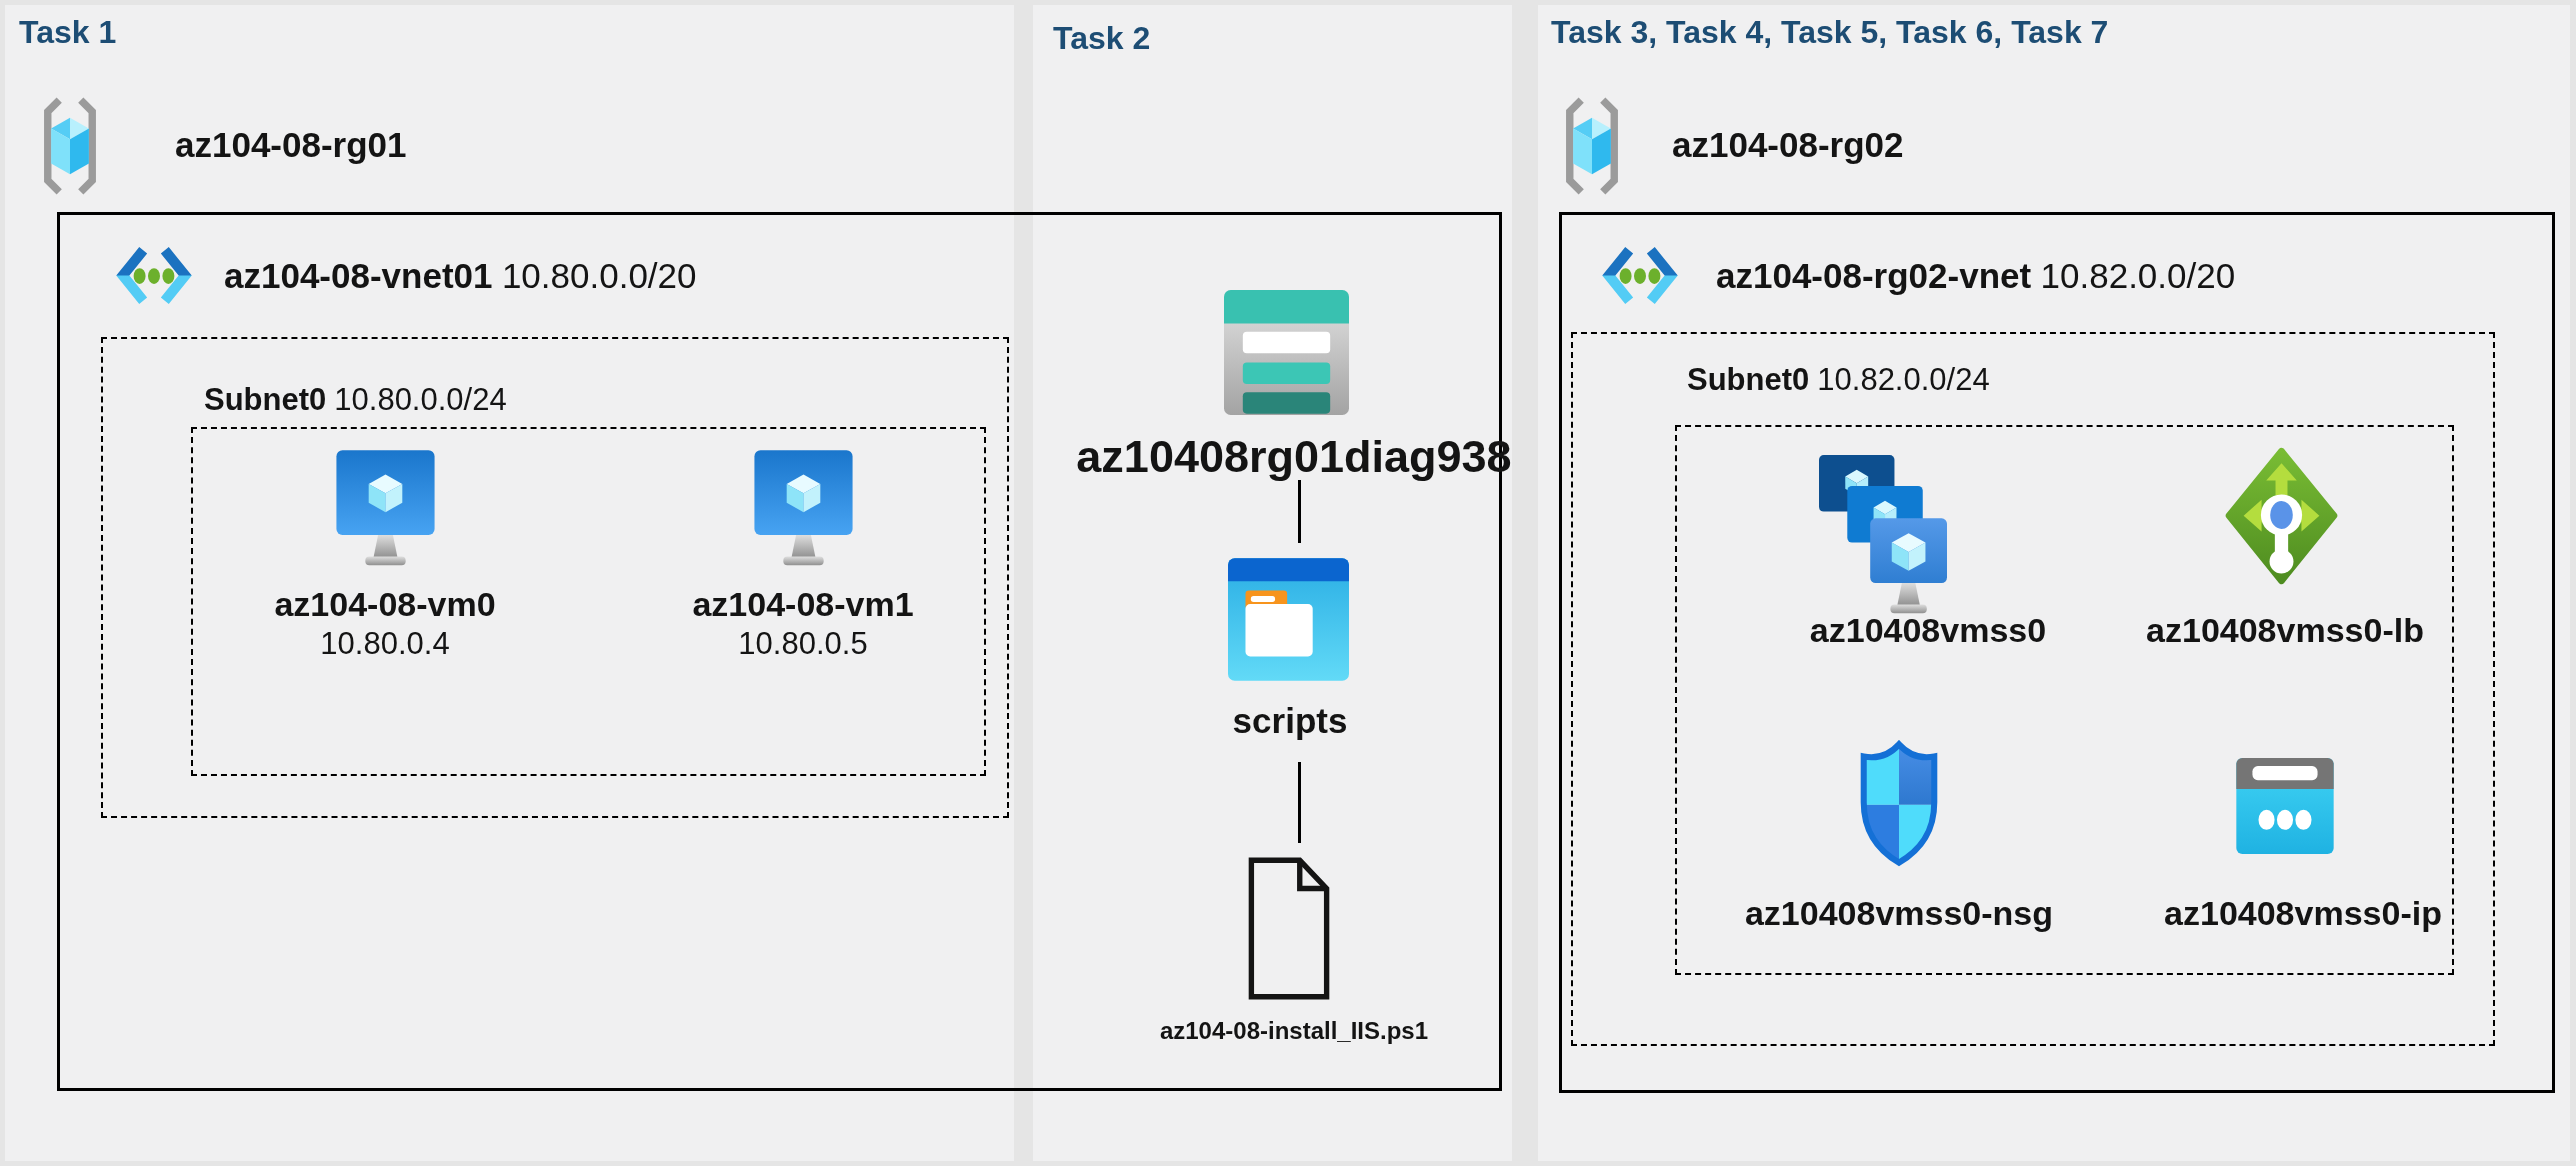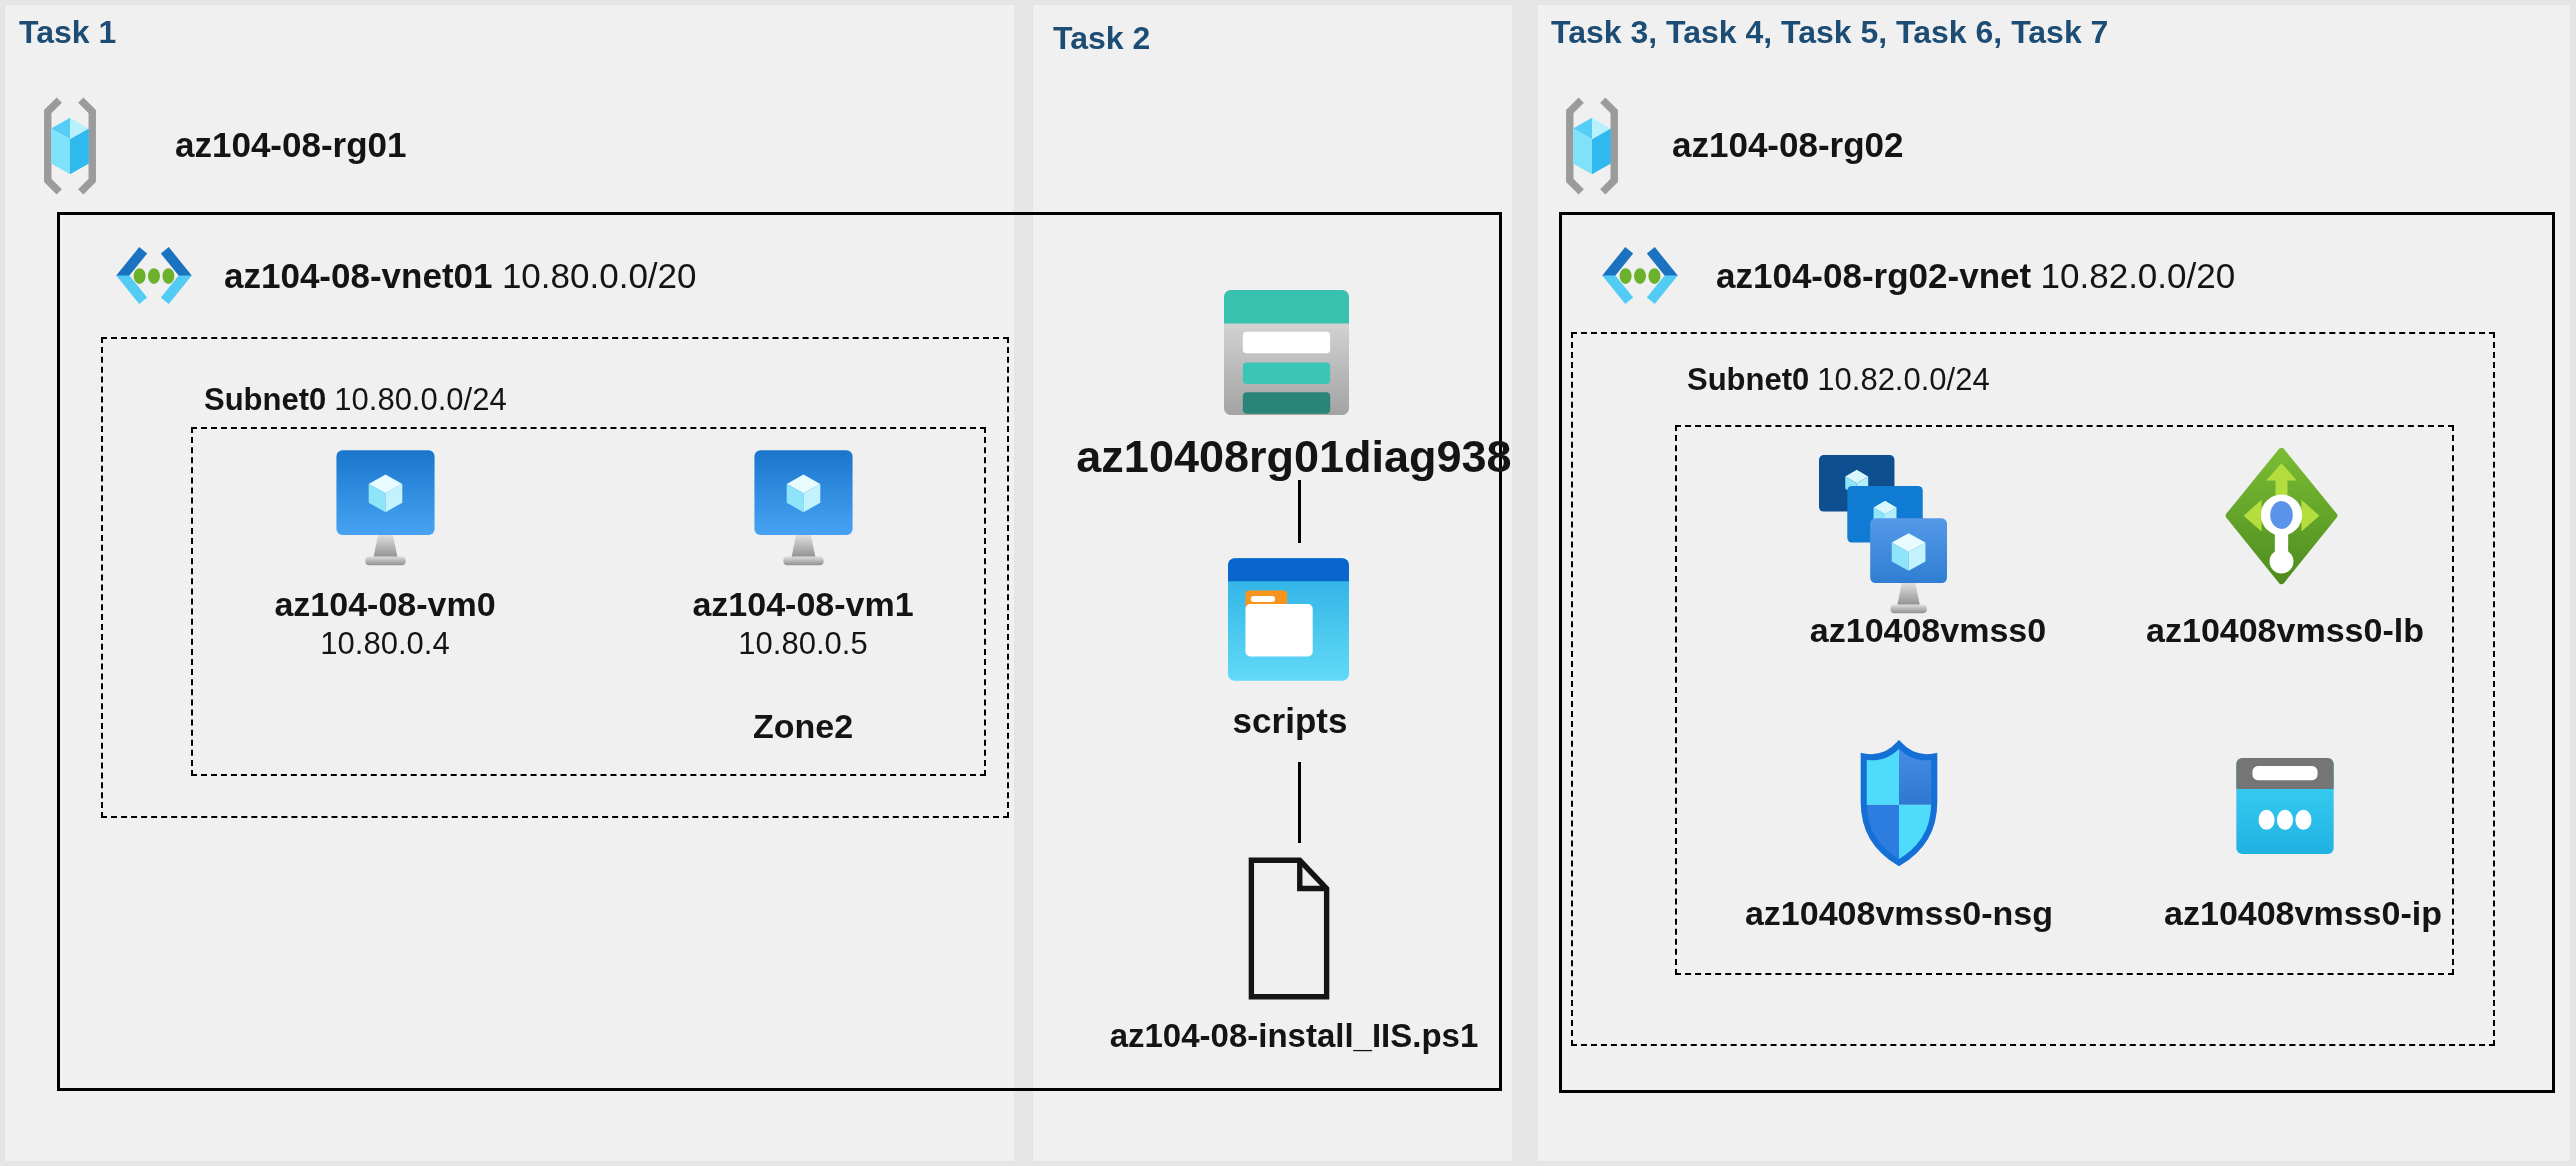--- a/index.html
+++ b/index.html
@@ -131,21 +131,20 @@
       <rect x="2" y="2" width="146" height="126" rx="9" fill="url(#vmg)"></rect>
       <polygon points="75,38 100,52 75,66 50,52" fill="#e8fbff"></polygon>
       <polygon points="50,52 75,66 75,94 50,80" fill="#8ee4f8"></polygon>
       <polygon points="100,52 75,66 75,94 100,80" fill="#c2f2fc"></polygon>
       <polygon points="64,128 86,128 93,162 57,162" fill="url(#stg)"></polygon>
       <rect x="45" y="160" width="60" height="13" rx="6" fill="url(#stg)"></rect>
     </svg>
   </div>
   <div class="lbl" style="left:547px;top:585px;">az104-08-vm1</div>
   <div class="val" style="left:547px;top:626px;">10.80.0.5</div>
-  <div class="lbl" style="left:547px;top:707px;">Zone2</div>
 
   <div class="icon" style="left:1224px;top:290px;">
     <svg width="125" height="125" viewBox="0 0 186 186">
       <rect x="0" y="0" width="186" height="186" rx="10" fill="url(#sg)"></rect>
       <path d="M0 10 A10 10 0 0 1 10 0 H176 A10 10 0 0 1 186 10 V50 H0 Z" fill="#39c1b0"></path>
       <rect x="28" y="62" width="130" height="32" rx="6" fill="#ffffff"></rect>
       <rect x="28" y="108" width="130" height="32" rx="6" fill="#3cc6b5"></rect>
       <rect x="28" y="152" width="130" height="32" rx="6" fill="#2a8579"></rect>
     </svg>
   </div>
@@ -165,21 +164,21 @@
   <div class="lbl" style="left:1034px;top:701px;font-size:35px;">scripts</div>
 
   <div class="vline" style="left:1298px;top:762px;height:81px;"></div>
 
   <div class="icon" style="left:1246px;top:856px;">
     <svg width="86" height="145" viewBox="0 0 128 215">
       <path d="M8 6 H80 L120 48 V209 H8 Z" fill="#f0f0f1" stroke="#141414" stroke-width="8"></path>
       <path d="M80 6 V48 H120" fill="none" stroke="#141414" stroke-width="8"></path>
     </svg>
   </div>
-  <div class="lbl" style="left:1038px;top:1017px;font-size:33px;">az104-08-install_IIS.ps1</div>
+  <div class="lbl" style="left:1038px;top:1017px;font-size:24px;">az104-08-install_IIS.ps1</div>
 
   <div class="icon" style="left:1561px;top:96px;">
     <svg width="62" height="100" viewBox="0 0 92 148">
       <path d="M30 6 L13 23 V125 L30 142" fill="none" stroke="#9b9b9b" stroke-width="11"></path>
       <path d="M62 6 L79 23 V125 L62 142" fill="none" stroke="#9b9b9b" stroke-width="11"></path>
       <polygon points="46,32 74,48 46,64" fill="#b8f0fd"></polygon>
       <polygon points="46,32 18,48 46,64" fill="#55cdf5"></polygon>
       <polygon points="18,48 46,64 46,116 18,100" fill="#7fe1fa"></polygon>
       <polygon points="74,48 46,64 46,116 74,100" fill="#2fb9ee"></polygon>
     </svg>

